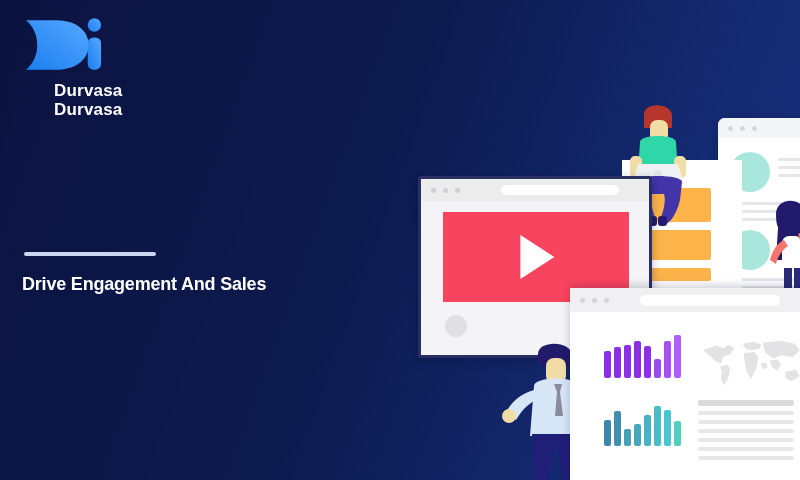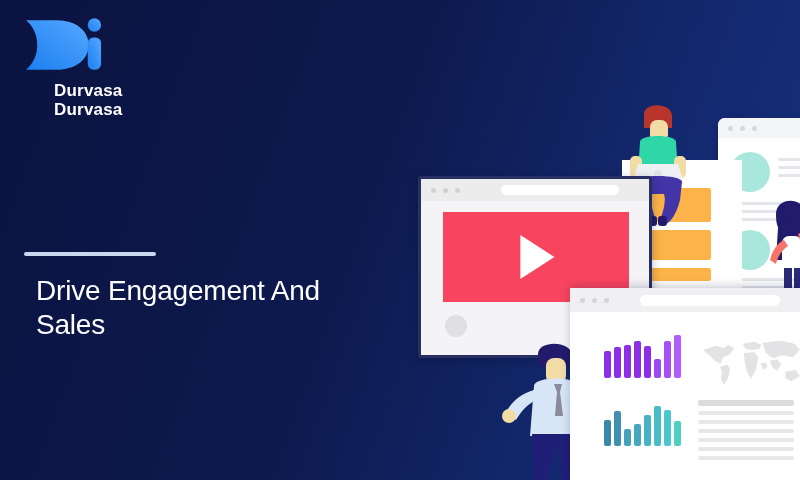--- a/index.html
+++ b/index.html
@@ -38,22 +38,22 @@
   .headline{
     position:absolute;left:22px;top:154px;
     color:#f5c518;font-size:33px;font-weight:bold;line-height:1.16;
     letter-spacing:-.3px;max-width:370px;
   }
   .rule{
     position:absolute;left:24px;top:252px;width:132px;height:4px;
     background:#cdd6ef;border-radius:2px;
   }
   .subhead{
-    position:absolute;left:36px;top:274px;
-    color:#ffffff;font-size:28px;font-weight:normal;line-height:1.2;
+    position:absolute;left:22px;top:274px;
+    color:#ffffff;font-size:18px;font-weight:bold;line-height:1.2;
     letter-spacing:-.2px;max-width:360px;
   }
 
   
   .stage{position:absolute;left:400px;top:0;width:400px;height:480px;}
 
   
   .doc-card{
     position:absolute;left:318px;top:118px;width:108px;height:192px;
     background:#ffffff;border-radius:7px 0 0 7px;

